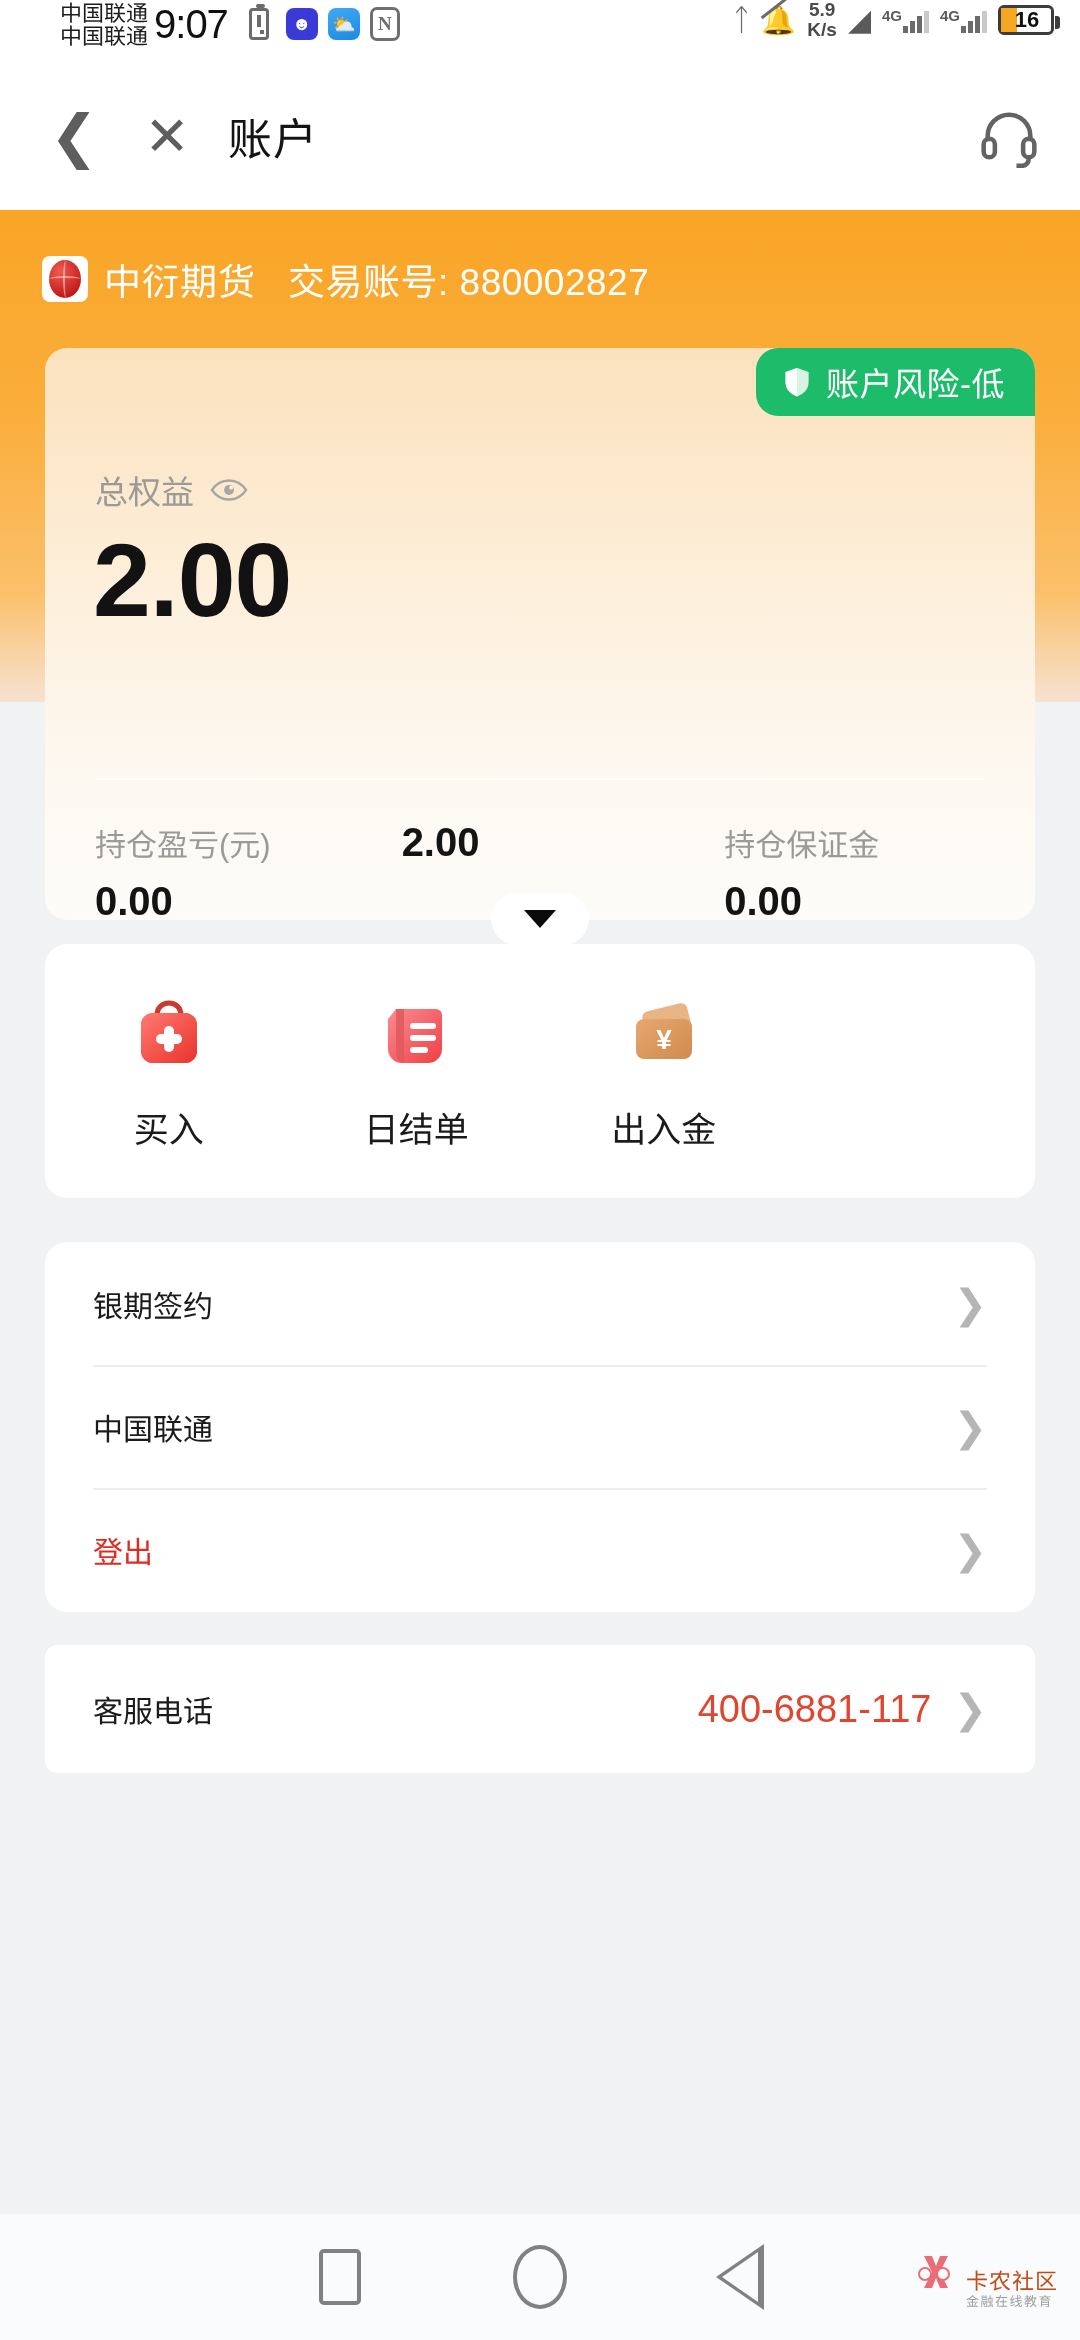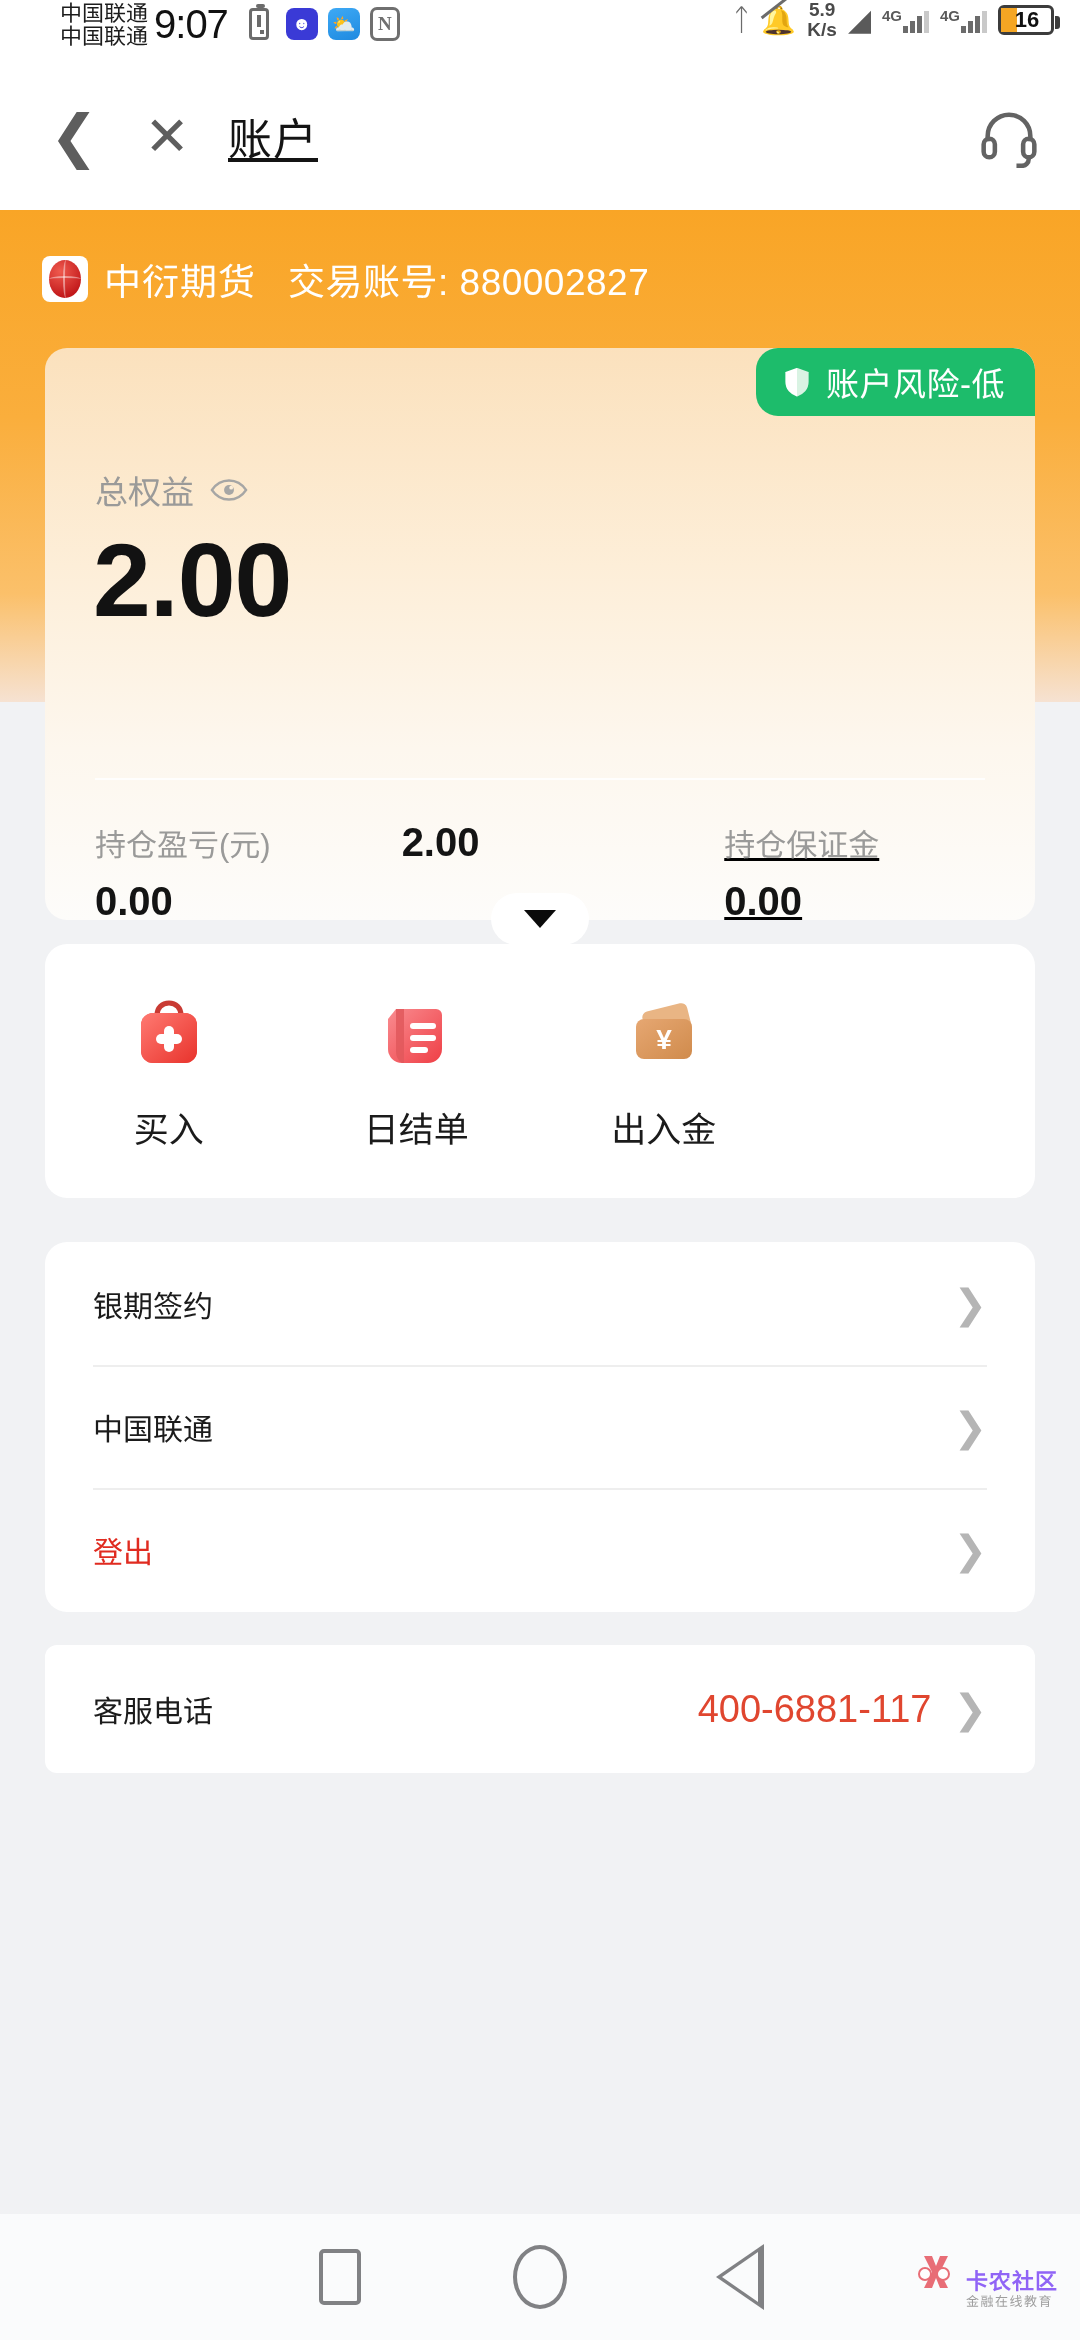--- a/index.html
+++ b/index.html
@@ -55,21 +55,21 @@
   .battery .num{ position:absolute;width:100%;text-align:center;font-size:22px;font-weight:bold;color:#111;line-height:24px;left:1px;}
 
   
   .appbar{
     position:absolute; top:62px; left:0; width:1080px; height:148px;
     background:#fff; display:flex; align-items:center; padding:0 38px;
   }
   .hicon{ color:#5e5e5e; display:flex;align-items:center;justify-content:center; }
   .chev-back{ font-size:58px; font-weight:300; line-height:1; width:72px; }
   .x-close{ font-size:54px; font-weight:300; line-height:1; width:78px; margin-left:18px;}
-  .apptitle{ font-size:44px; color:#141414; margin-left:22px; letter-spacing:1px;text-decoration:underline; }
+  .apptitle{ font-size:44px; color:#141414; margin-left:22px; letter-spacing:1px; }
   .headset{ margin-left:auto; width:66px;height:66px; color:#636363; }
 
   
   .banner{
     position:absolute; top:210px; left:0; width:1080px; height:492px;
     background:linear-gradient(180deg,#f9a526 0%,#faae3c 42%,#fbc06a 78%,#f6e2d2 100%);
   }
   .brandrow{ position:absolute; top:252px; left:42px; display:flex; align-items:center; }
   .brandlogo{
     width:46px;height:46px;border-radius:8px;background:#fff;
@@ -101,21 +101,21 @@
   .eqlabelrow{ position:absolute; top:118px; left:50px; display:flex; align-items:center; gap:16px; }
   .eqlabel{ font-size:33px; color:#9a9a99; }
   .eyeicon{ width:38px;height:24px; }
   .eqvalue{ position:absolute; top:172px; left:48px; font-size:104px; font-weight:bold; color:#121212; letter-spacing:-1px; line-height:120px;}
 
   .divline{ position:absolute; top:430px; left:50px; width:890px; height:2px; background:rgba(255,255,255,.85); }
 
   .stats{ position:absolute; top:472px; left:50px; width:890px; display:flex; }
   .statcol{ width:33.33%; }
   .statcol.c2{ padding-left:10px; }
-  .statcol.c3{ padding-left:36px;text-decoration:underline; }
+  .statcol.c3{ padding-left:36px; }
   .statlabel{ font-size:31px; color:#9a9a99; margin-bottom:14px; }
   .statvalue{ font-size:40px; color:#141414; font-weight:bold; }
 
   .expandbtn{
     position:absolute; top:893px; left:50%; transform:translateX(-50%);
     width:98px; height:52px; background:#fff; border-radius:26px;
     display:flex; align-items:center; justify-content:center;
   }
   .caret{ width:0;height:0;border-left:16px solid transparent;border-right:16px solid transparent;border-top:18px solid #0b0b0b; }
 
@@ -157,21 +157,21 @@
   .navbtn{ width:200px; display:flex; align-items:center; justify-content:center; }
   .nav-square{ width:42px;height:56px;border:4px solid #808184;border-radius:5px; }
   .nav-circle{ width:54px;height:64px;border:4px solid #808184;border-radius:50%; }
   .nav-tri{ width:0;height:0;border-top:33px solid transparent;border-bottom:33px solid transparent;border-right:48px solid #808184; position:relative;}
   .nav-tri:after{content:"";position:absolute;top:-25px;left:6px;width:0;height:0;
     border-top:25px solid transparent;border-bottom:25px solid transparent;border-right:36px solid #fafbfc;}
 
   .watermark{ position:absolute; right:22px; bottom:30px; display:flex; align-items:center; gap:8px; opacity:.95;}
   .wm-logo{ width:48px;height:48px; position:relative; }
   .wm-text{ display:flex; flex-direction:column; }
-  .wm-t1{ font-size:22px; color:#8b5cf6; font-weight:bold; letter-spacing:1px; line-height:24px;margin-top:36px;}
+  .wm-t1{ font-size:22px; color:#c2410c; font-weight:normal; letter-spacing:1px; line-height:24px;margin-top:36px;}
   .wm-t2{ font-size:13px; color:#9a9a9a; letter-spacing:1.5px; line-height:16px;}
 </style>
 </head>
 <body>
 
 <div class="statusbar">
   <div class="sb-left">
     <div class="carrier">
       <span>中国联通</span>
       <span>中国联通</span>

